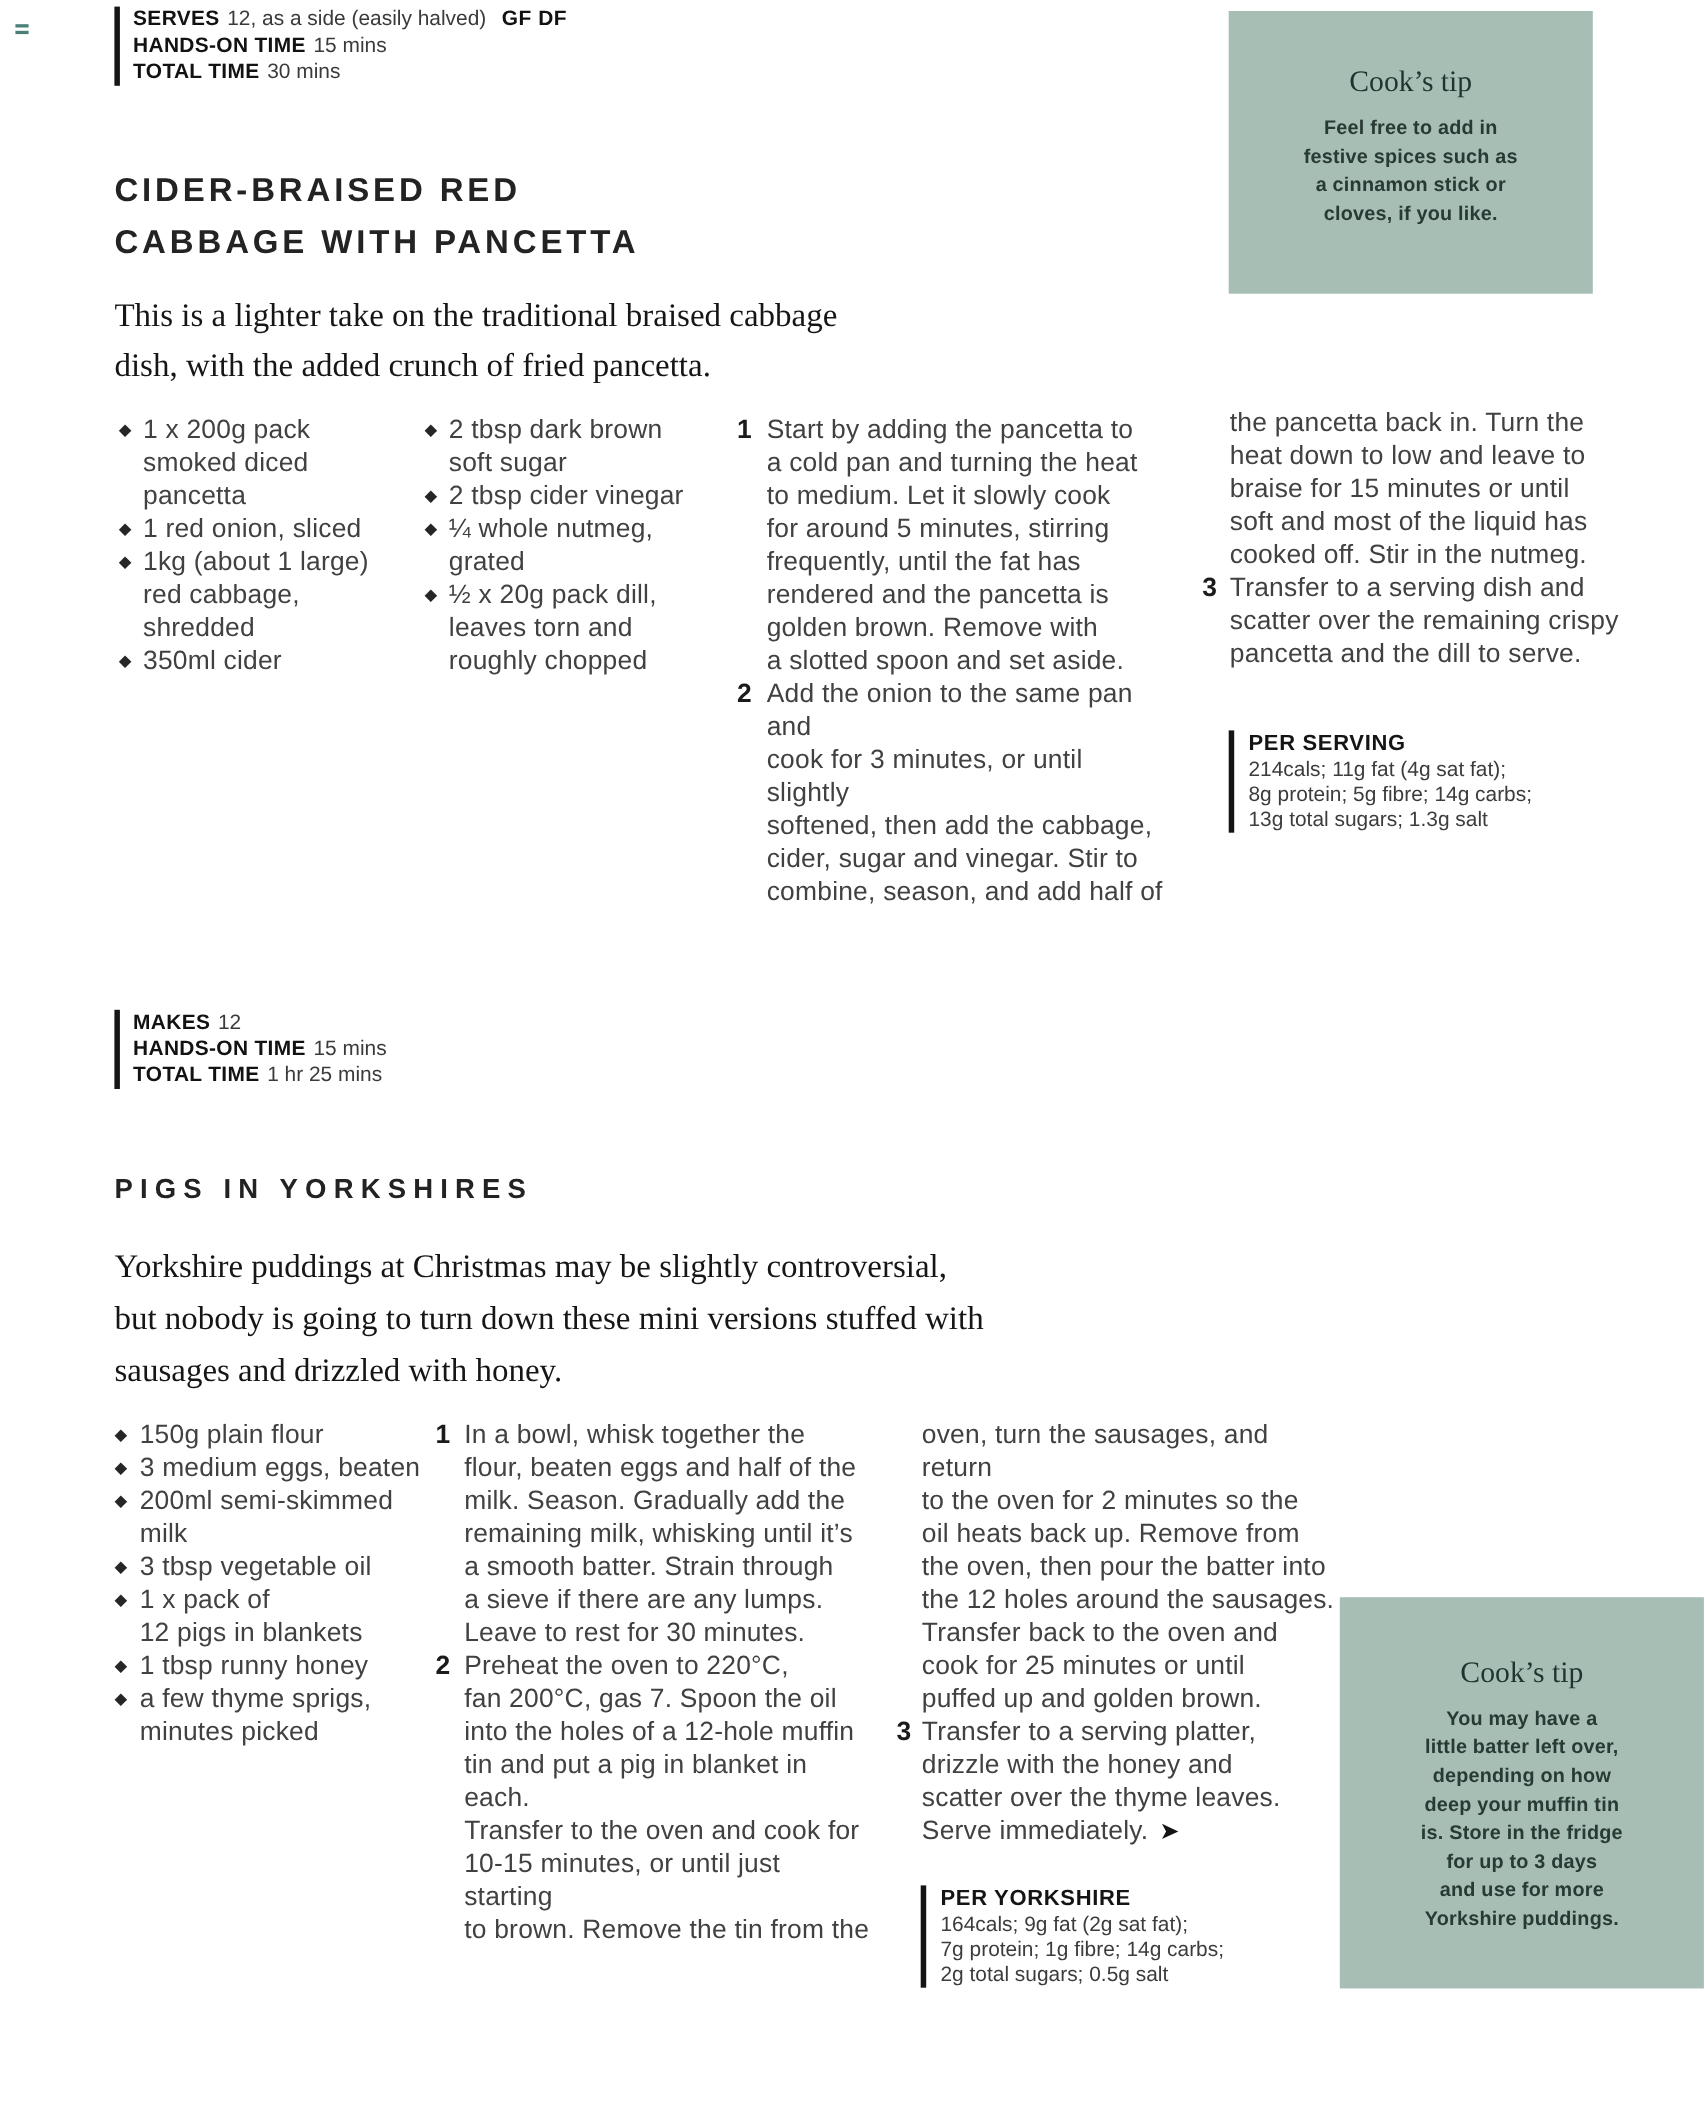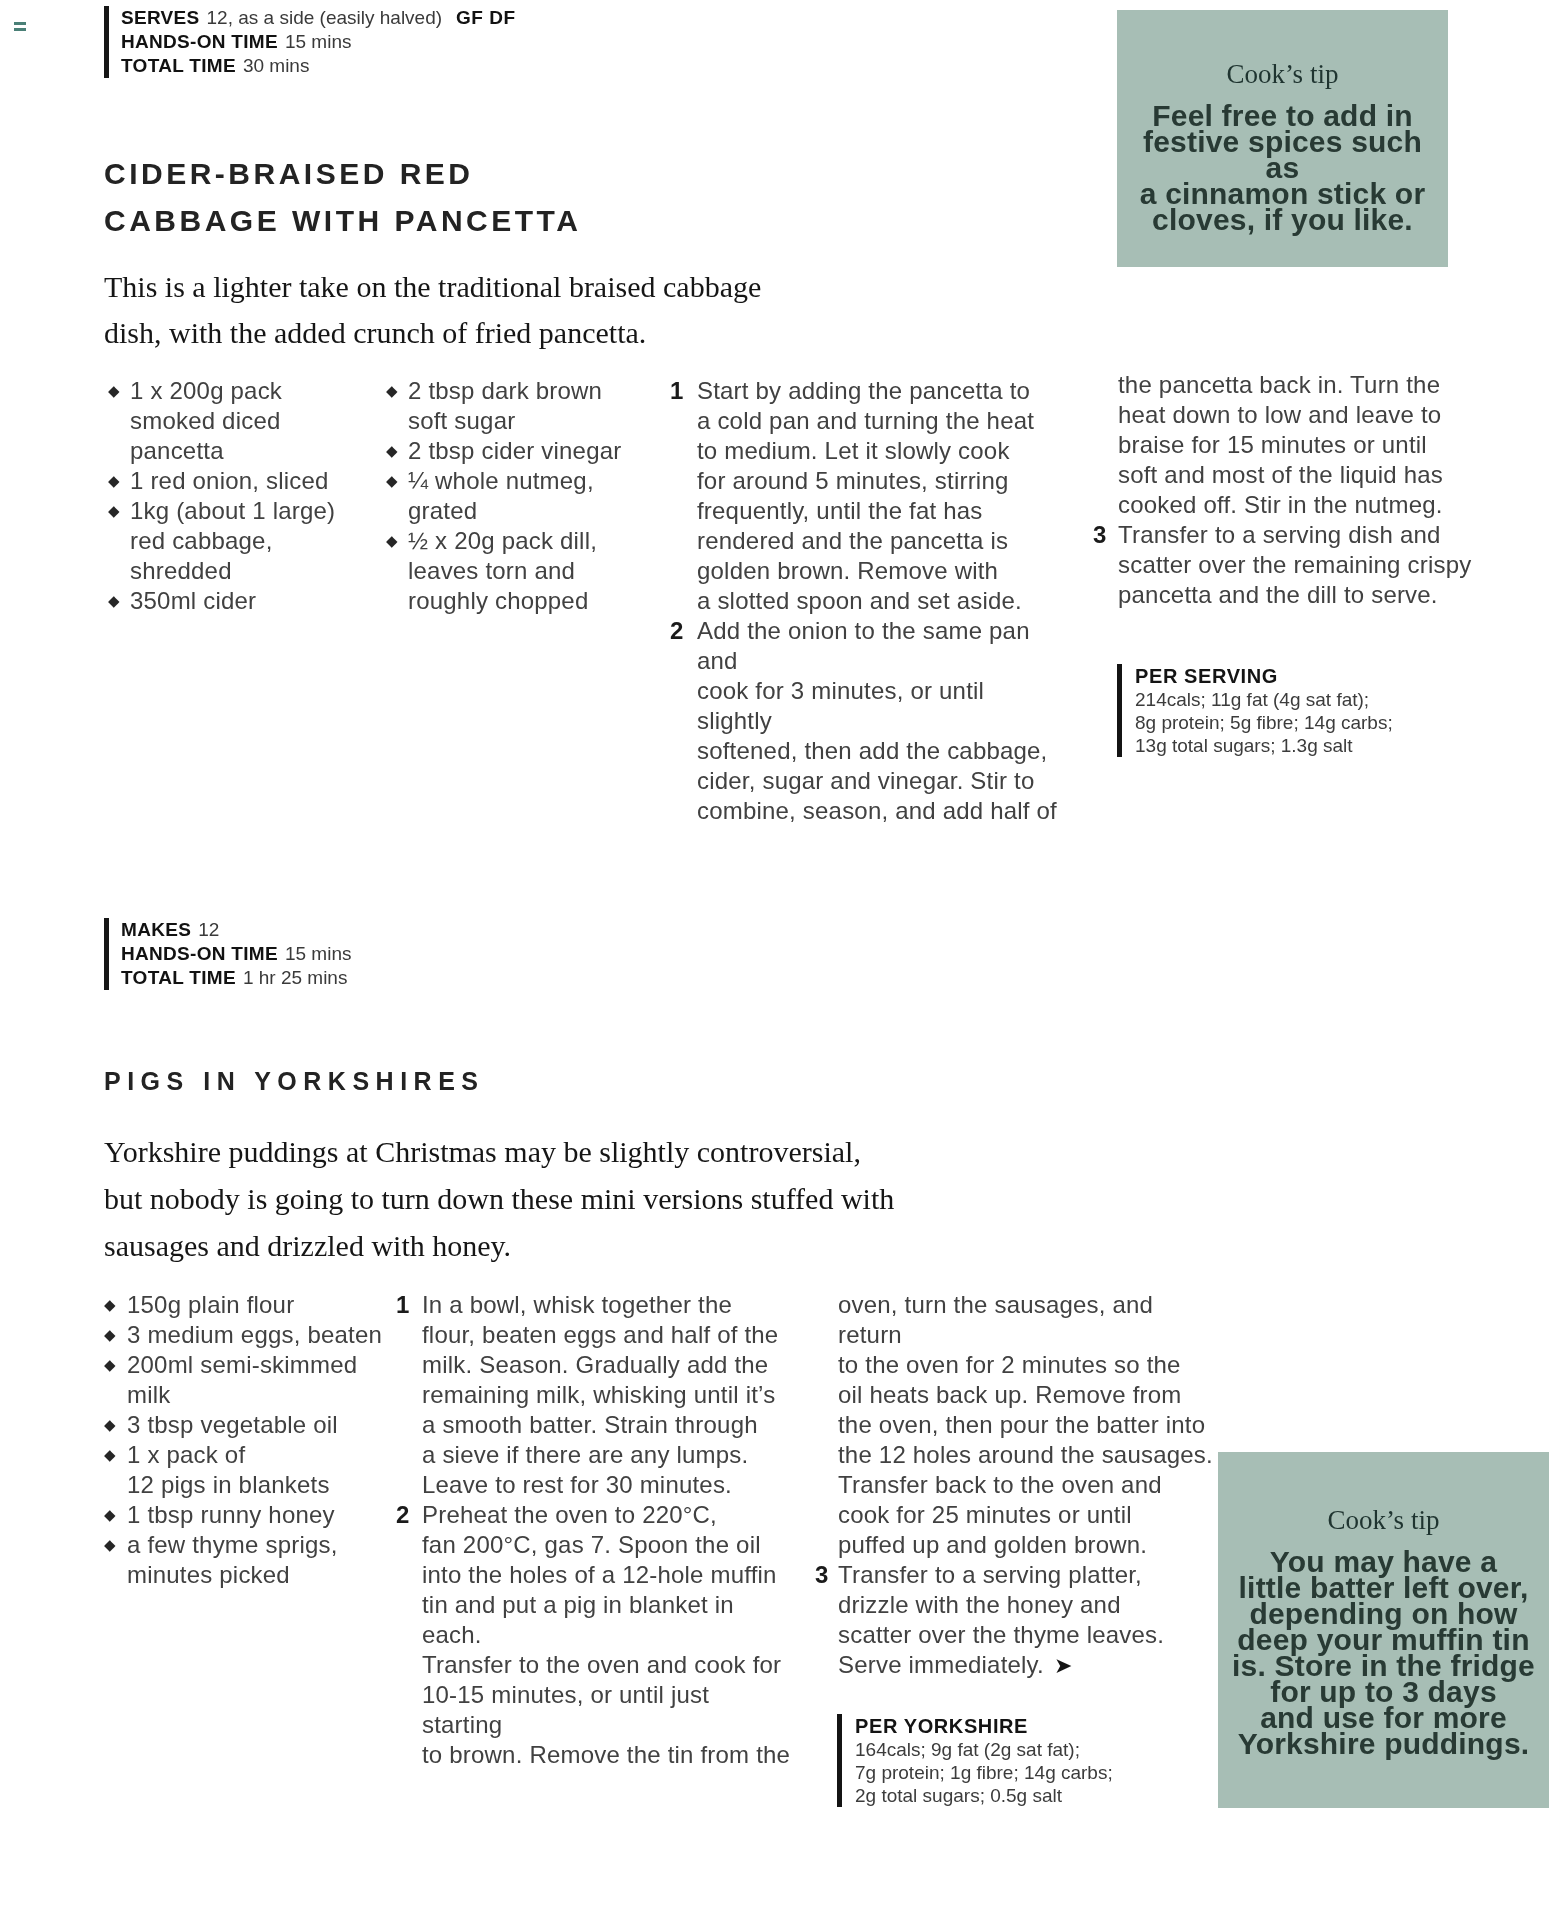--- a/index.html
+++ b/index.html
@@ -64,21 +64,21 @@
   #per1{left:1117px;top:664px;}
   #per2{left:837px;top:1714px;}
 
   
   .tip{position:absolute;background:#a7beb5;text-align:center;box-sizing:border-box;
        padding-left:14px;padding-right:14px;}
   #tip1{left:1117px;top:10px;width:331px;height:257px;padding-top:42px;}
   #tip2{left:1218px;top:1452px;width:331px;height:356px;padding-top:46px;}
   .tip-title{font-family:"Liberation Serif","DejaVu Serif",serif;font-size:27px;
              line-height:44px;color:#1f3430;}
-  .tip-body{margin-top:7px;font-weight:700;font-size:30px;line-height:26px;
+  .tip-body{margin-top:7px;font-weight:700;font-size:18px;line-height:26px;
             color:#283a34;white-space:pre-line;letter-spacing:0.2px;}
 
   
   .footer{position:absolute;left:8px;top:1896px;display:flex;align-items:baseline;color:#4a4a4a;}
   #pagenum{font-size:21px;letter-spacing:6px;}
   #site{margin-left:34px;font-size:20px;letter-spacing:4px;}
 </style>
 </head>
 <body>
 

